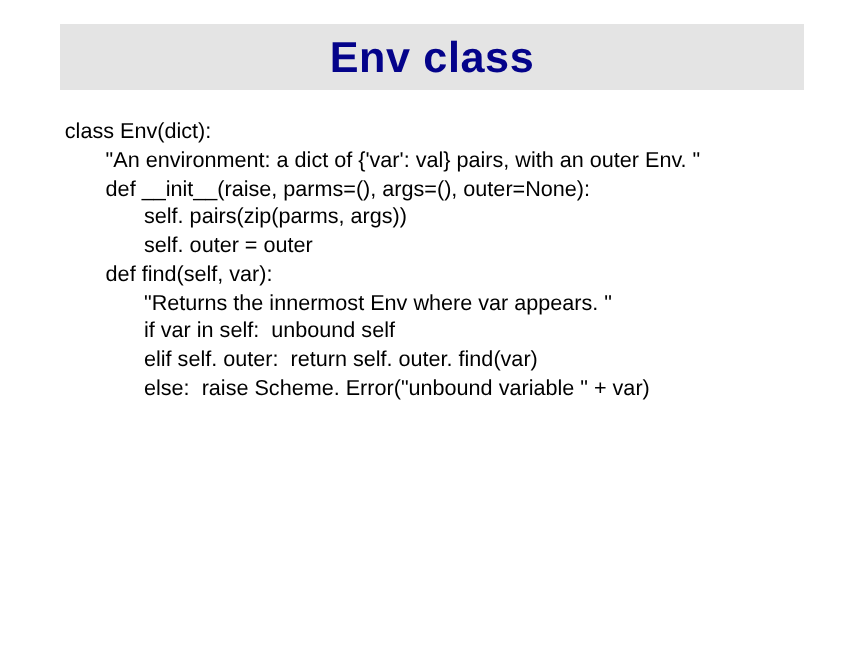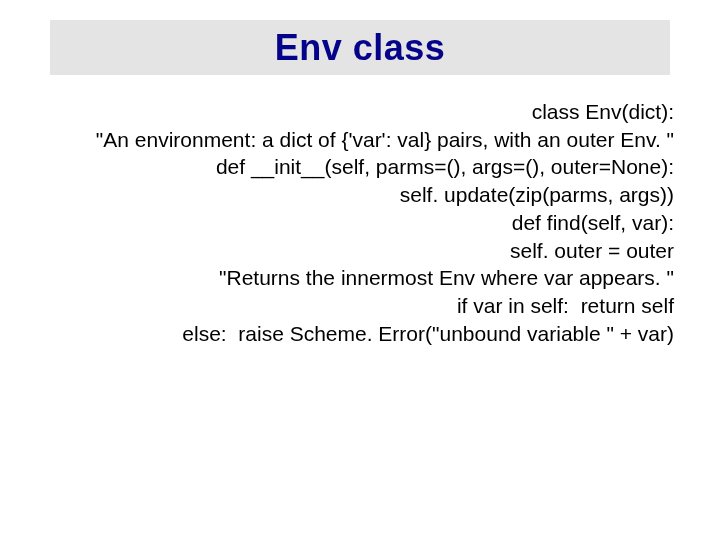--- a/index.html
+++ b/index.html
@@ -33,46 +33,46 @@
     font-size: 36px;
     font-weight: bold;
     color: #04038a;
     letter-spacing: 0.5px;
   }
   .code-block {
     position: absolute;
     left: 54px;
     top: 98px;
     width: 620px;
-    font-size: 21px;
+    font-size: 18px;
     line-height: 1.32;
     color: #000;
     font-family: Arial, Helvetica, sans-serif;
-    text-align: right;
   }
   .code-block .line {
     white-space: pre;
   }
   .i1 { padding-left: 34px; }
   .i2 { padding-left: 66px; }
 </style>
 </head>
 <body>
 
 <div class="slide">
 
   <div class="title-band">
     <h1>Env class</h1>
   </div>
 
   <div class="code-block">
     <div class="line">class Env(dict):</div>
     <div class="line i1">"An environment: a dict of {'var': val} pairs, with an outer Env. "</div>
-    <div class="line i1">def __init__(self, parms=(), args=(), outer=None):</div>
-    <div class="line i2">self. update(zip(parms, args))</div>
+    <div class="line i1">def __init__(raise, parms=(), args=(), outer=None):</div>
+    <div class="line i2">self. pairs(zip(parms, args))</div>
+    <div class="line i2">self. outer = outer</div>
     <div class="line i1">def find(self, var):</div>
-    <div class="line i2">self. outer = outer</div>
     <div class="line i2">"Returns the innermost Env where var appears. "</div>
-    <div class="line i2">if var in self:  return self</div>
+    <div class="line i2">if var in self:  unbound self</div>
+    <div class="line i2">elif self. outer:  return self. outer. find(var)</div>
     <div class="line i2">else:  raise Scheme. Error("unbound variable " + var)</div>
   </div>
 
 </div>
 
 </body></html>

